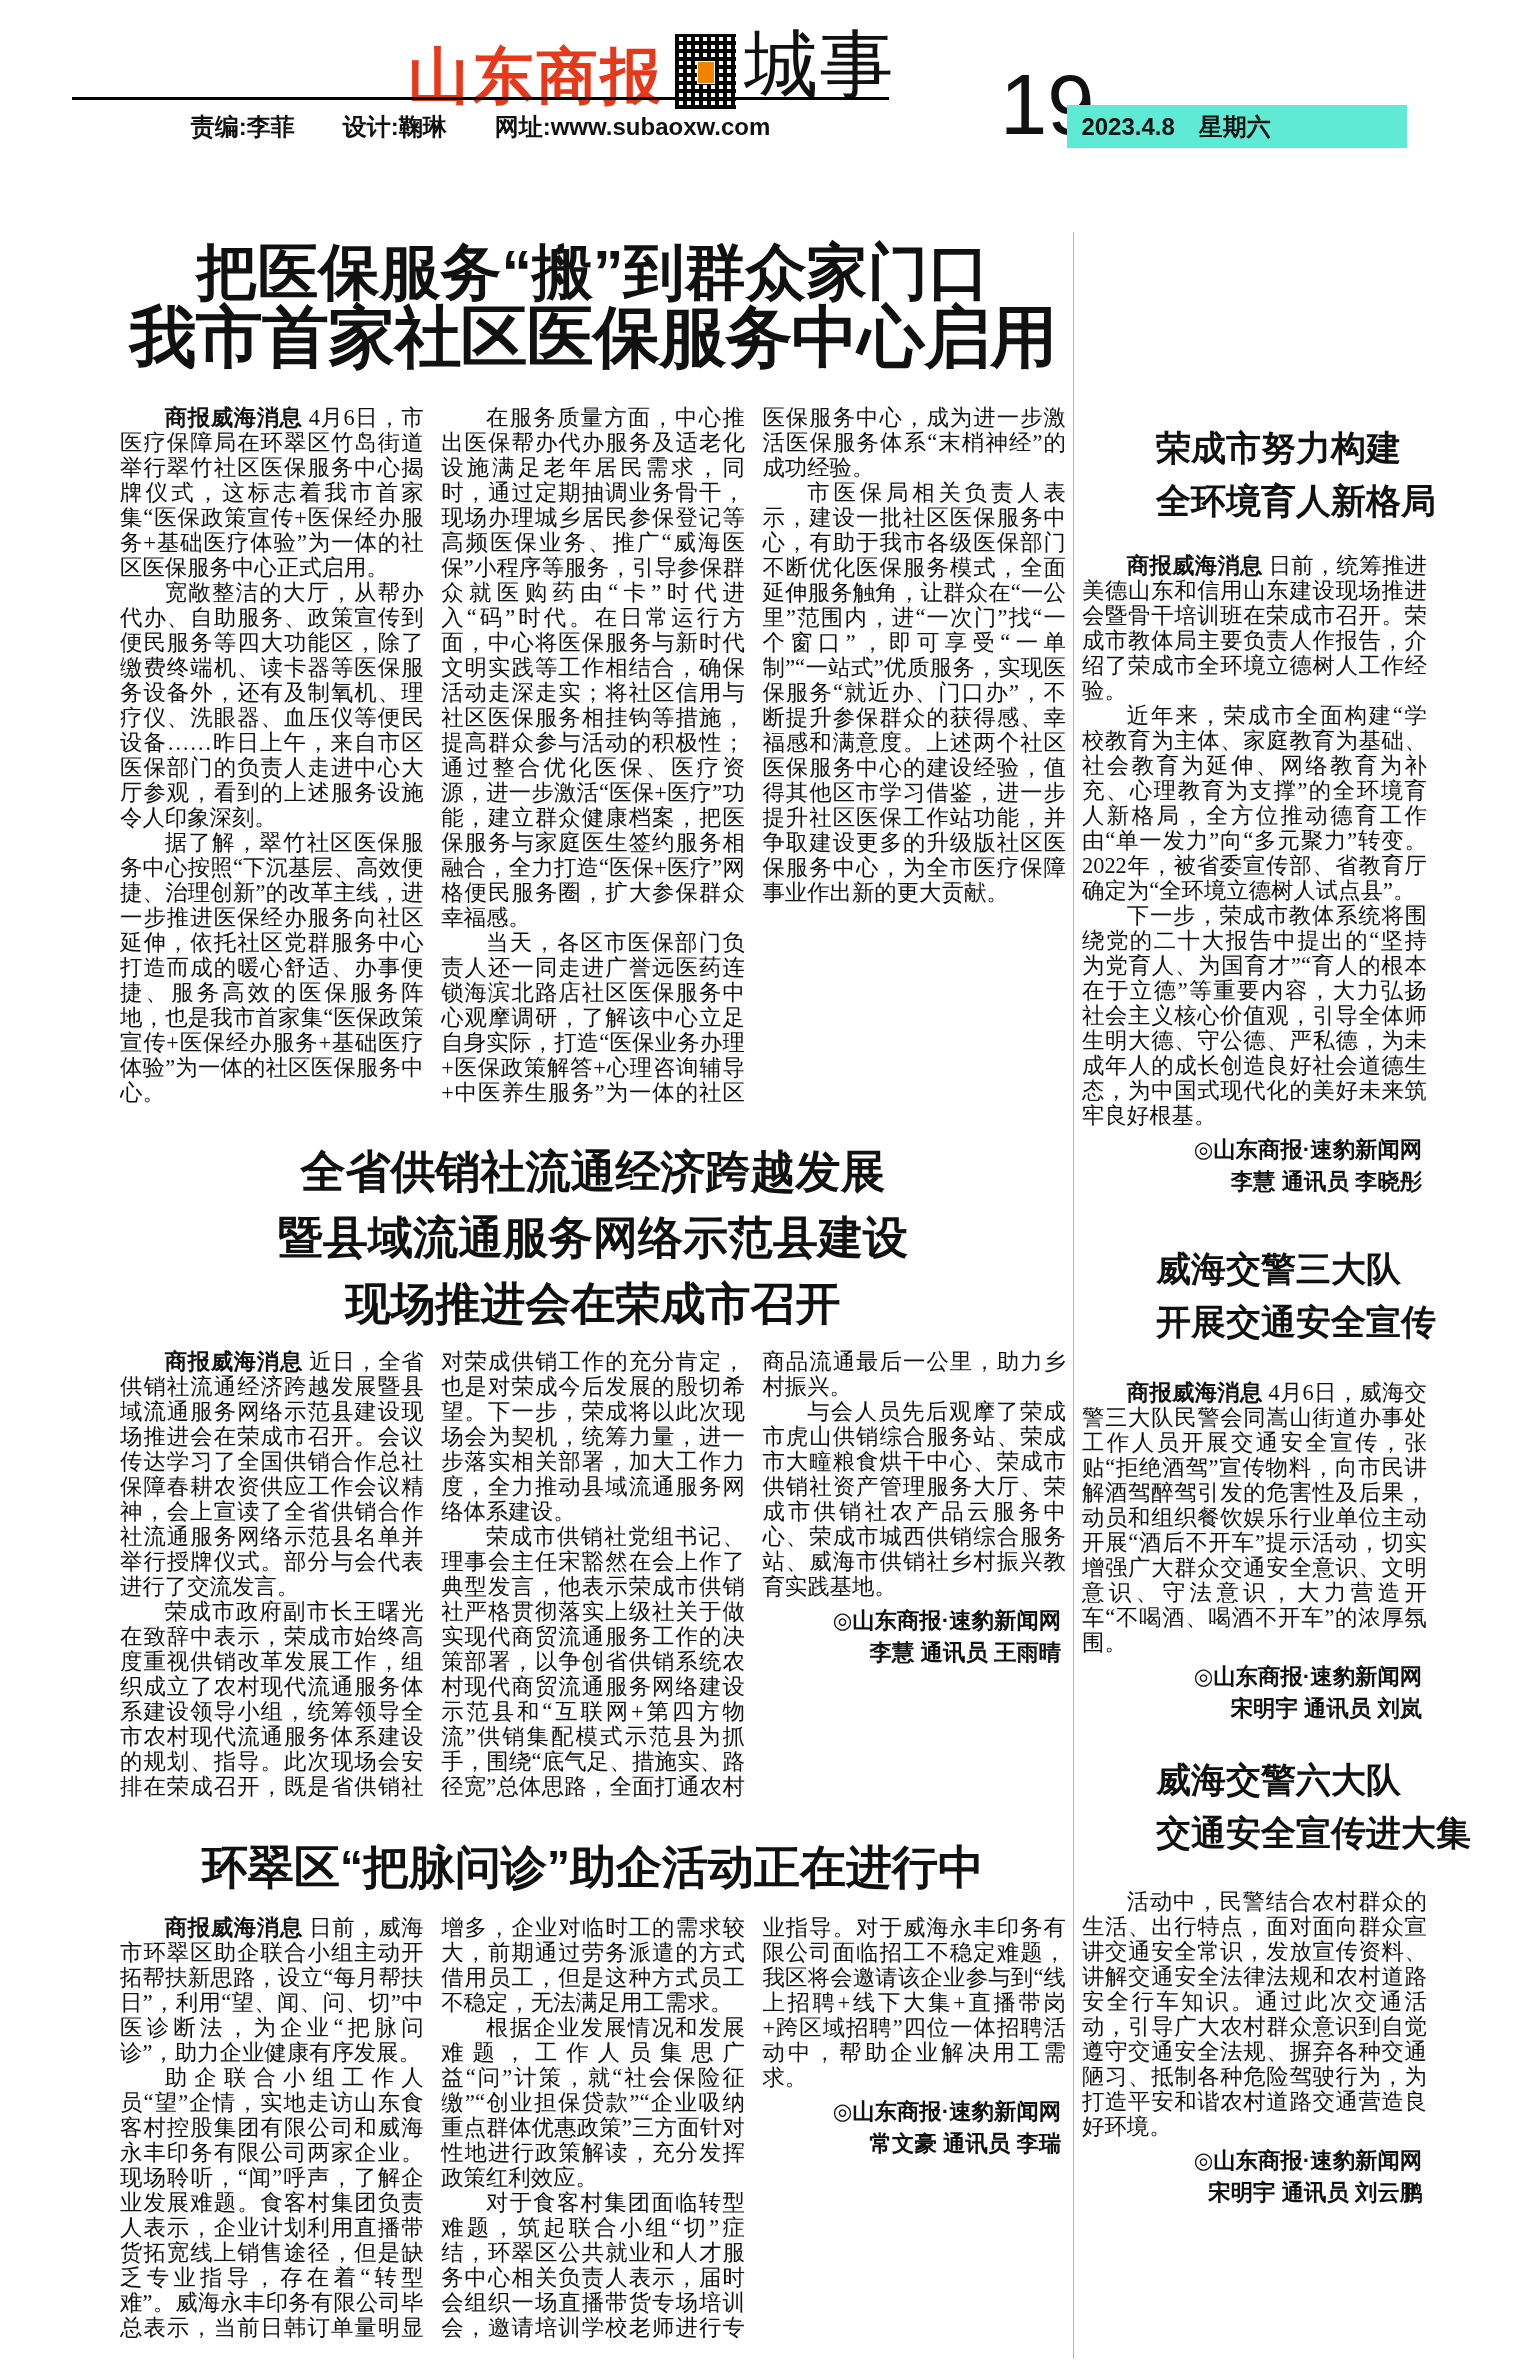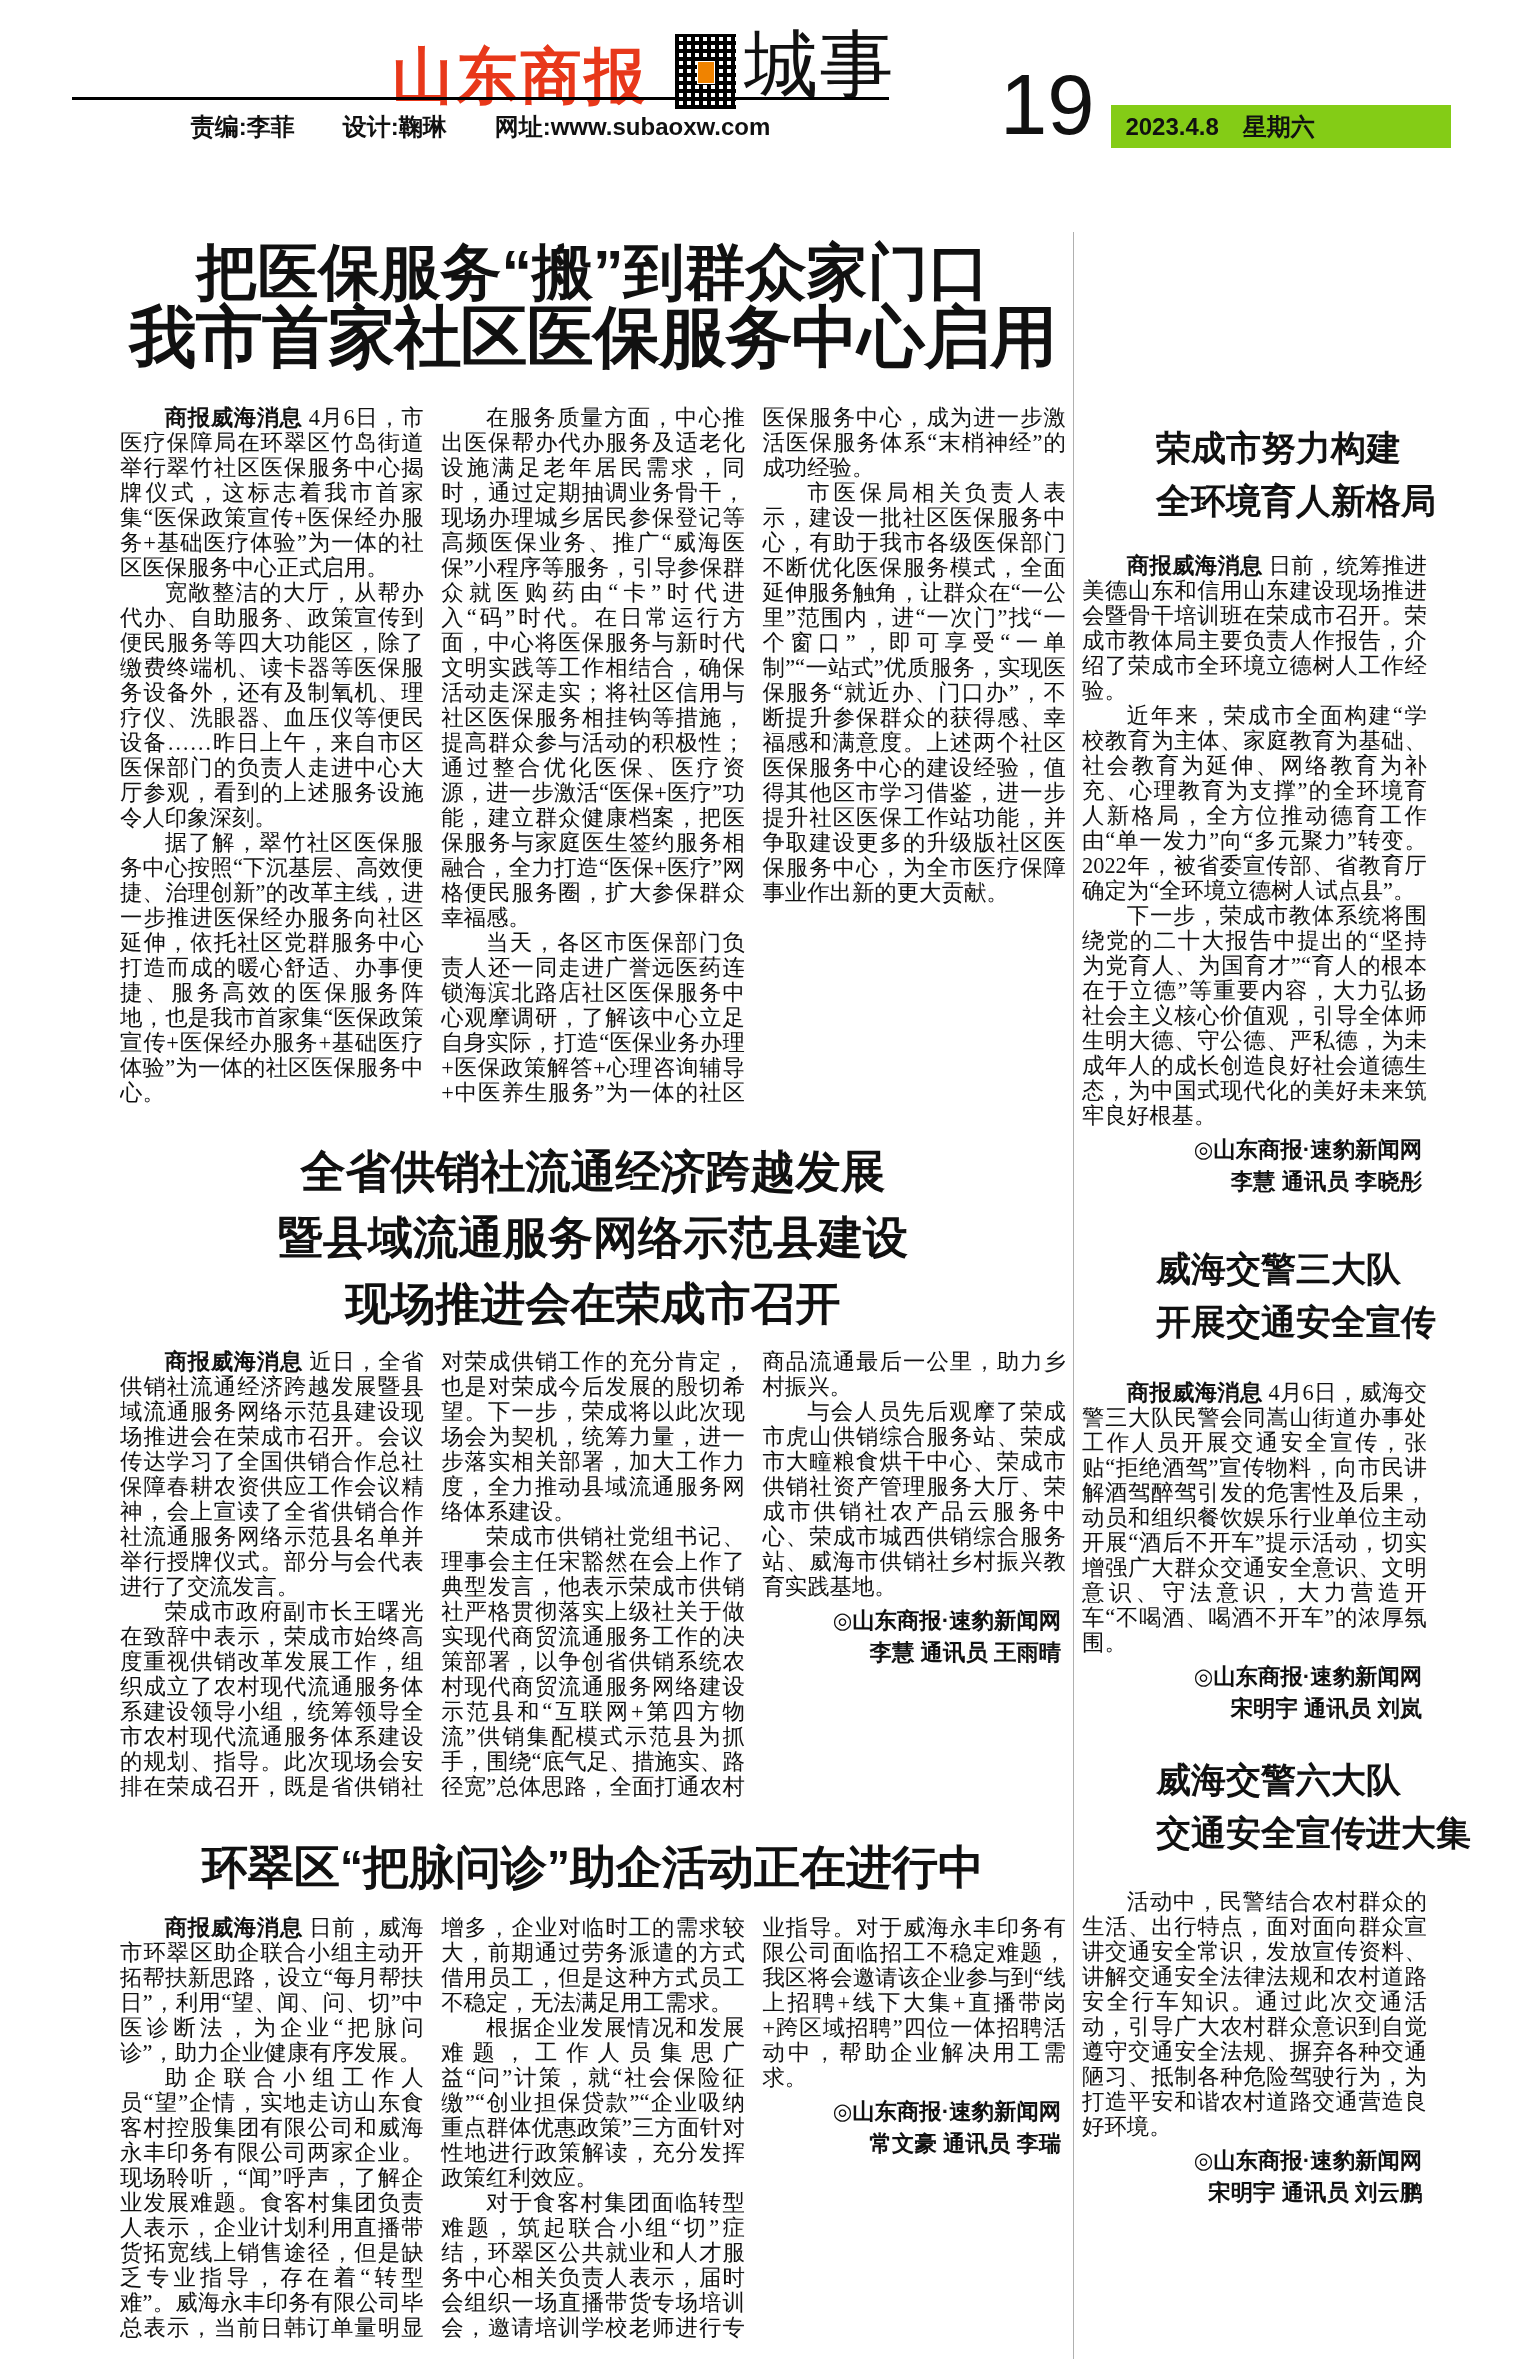--- a/index.html
+++ b/index.html
@@ -4,37 +4,37 @@
 <style>
   html,body { margin:0; padding:0; background:#e9e9e9; }
   .page {
     position:relative; width:1539px; height:2377px; margin:0 auto;
     background:#ffffff; overflow:hidden;
     font-family:"Liberation Serif","DejaVu Serif",serif; color:#111;
   }
   .abs { position:absolute; }
 
   
-  .logo { left:392px; top:36px; font-size:61px; font-weight:900; letter-spacing:3.2px;
+  .logo { left:408px; top:36px; font-size:61px; font-weight:900; letter-spacing:3.2px;
           font-family:"Liberation Sans","DejaVu Sans",sans-serif; color:#e8381a; }
   .qr { left:675px; top:34px; width:61px; height:75px;
         background:
           repeating-linear-gradient(0deg,#000 0 4px,transparent 4px 8px),
           repeating-linear-gradient(90deg,#000 0 4px,#fff 4px 8px); }
   .qr-center { position:absolute; left:22.4px; top:27px; width:16px; height:21px; background:#f08300; border:1.6px solid #fff; }
   .section-name { left:744px; top:16px; font-size:74px; font-weight:400; letter-spacing:1.6px;
                   font-family:"Liberation Serif","DejaVu Serif",serif; }
   .pagenum { left:1000px; top:56px; font-size:85px; font-weight:300;
              font-family:"Liberation Sans","DejaVu Sans",sans-serif; }
   .rule { left:72px; top:97px; width:817px; height:3.2px; background:#000; }
   .infoline { left:72px; top:111px; width:817px; text-align:center; font-size:24px; font-weight:700;
               font-family:"Liberation Sans","DejaVu Sans",sans-serif; }
-  .datebar { left:1067px; top:105px; width:340px; height:43px; background:#84cc16;
+  .datebar { left:1067px; top:105px; width:340px; height:43px; background:#5eead4;
              font-size:24px; line-height:43px; padding-left:14.4px; box-sizing:border-box; font-weight:700;
-             font-family:"Liberation Sans","DejaVu Sans",sans-serif;margin-left:44px; }
+             font-family:"Liberation Sans","DejaVu Sans",sans-serif; }
 
   
   .kicker { left:120px; top:232px; width:946px; text-align:center; font-size:61px; font-weight:700;
             font-family:"Liberation Sans","DejaVu Sans",sans-serif; }
   .main-title { left:120px; top:292px; width:946px; text-align:center; font-size:67px; font-weight:900;
                 letter-spacing:-0.8px; font-family:"Liberation Sans","DejaVu Sans",sans-serif; }
 
   
   .cols { left:120px; width:946px; column-count:3; column-gap:17.6px; column-fill:auto; overflow:hidden; }
   .main-cols   { top:405px;  height:712px; }

